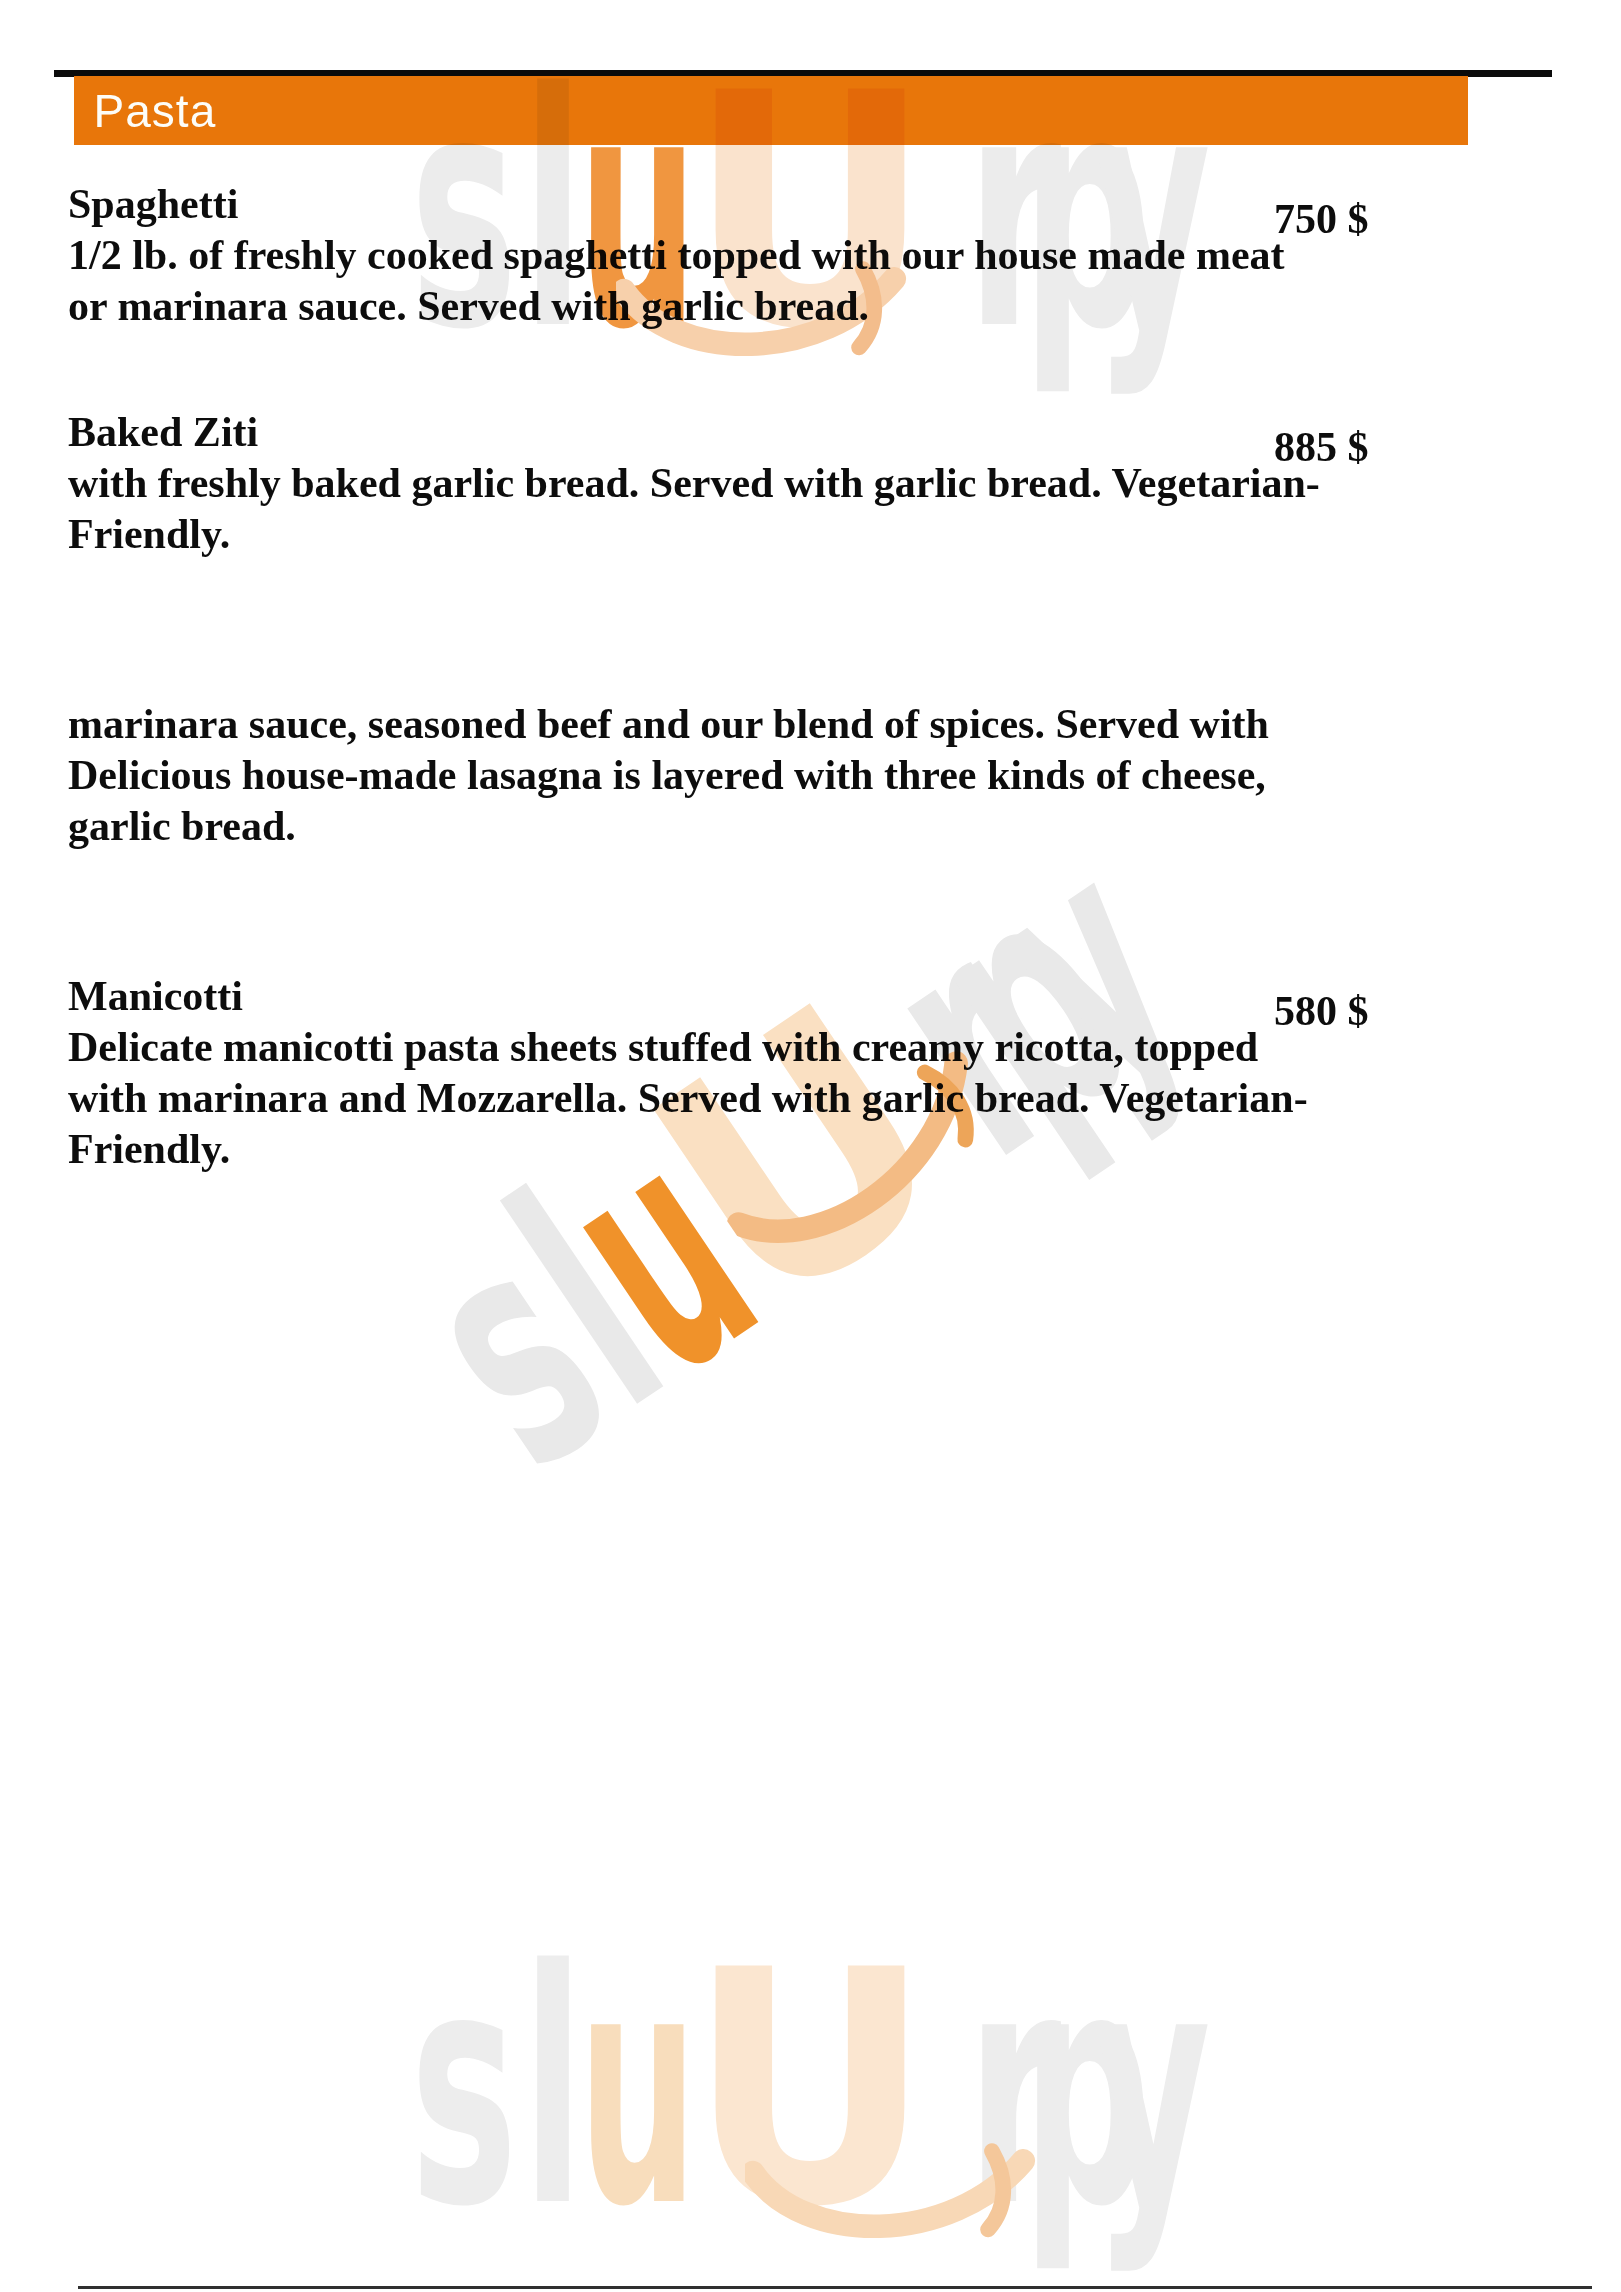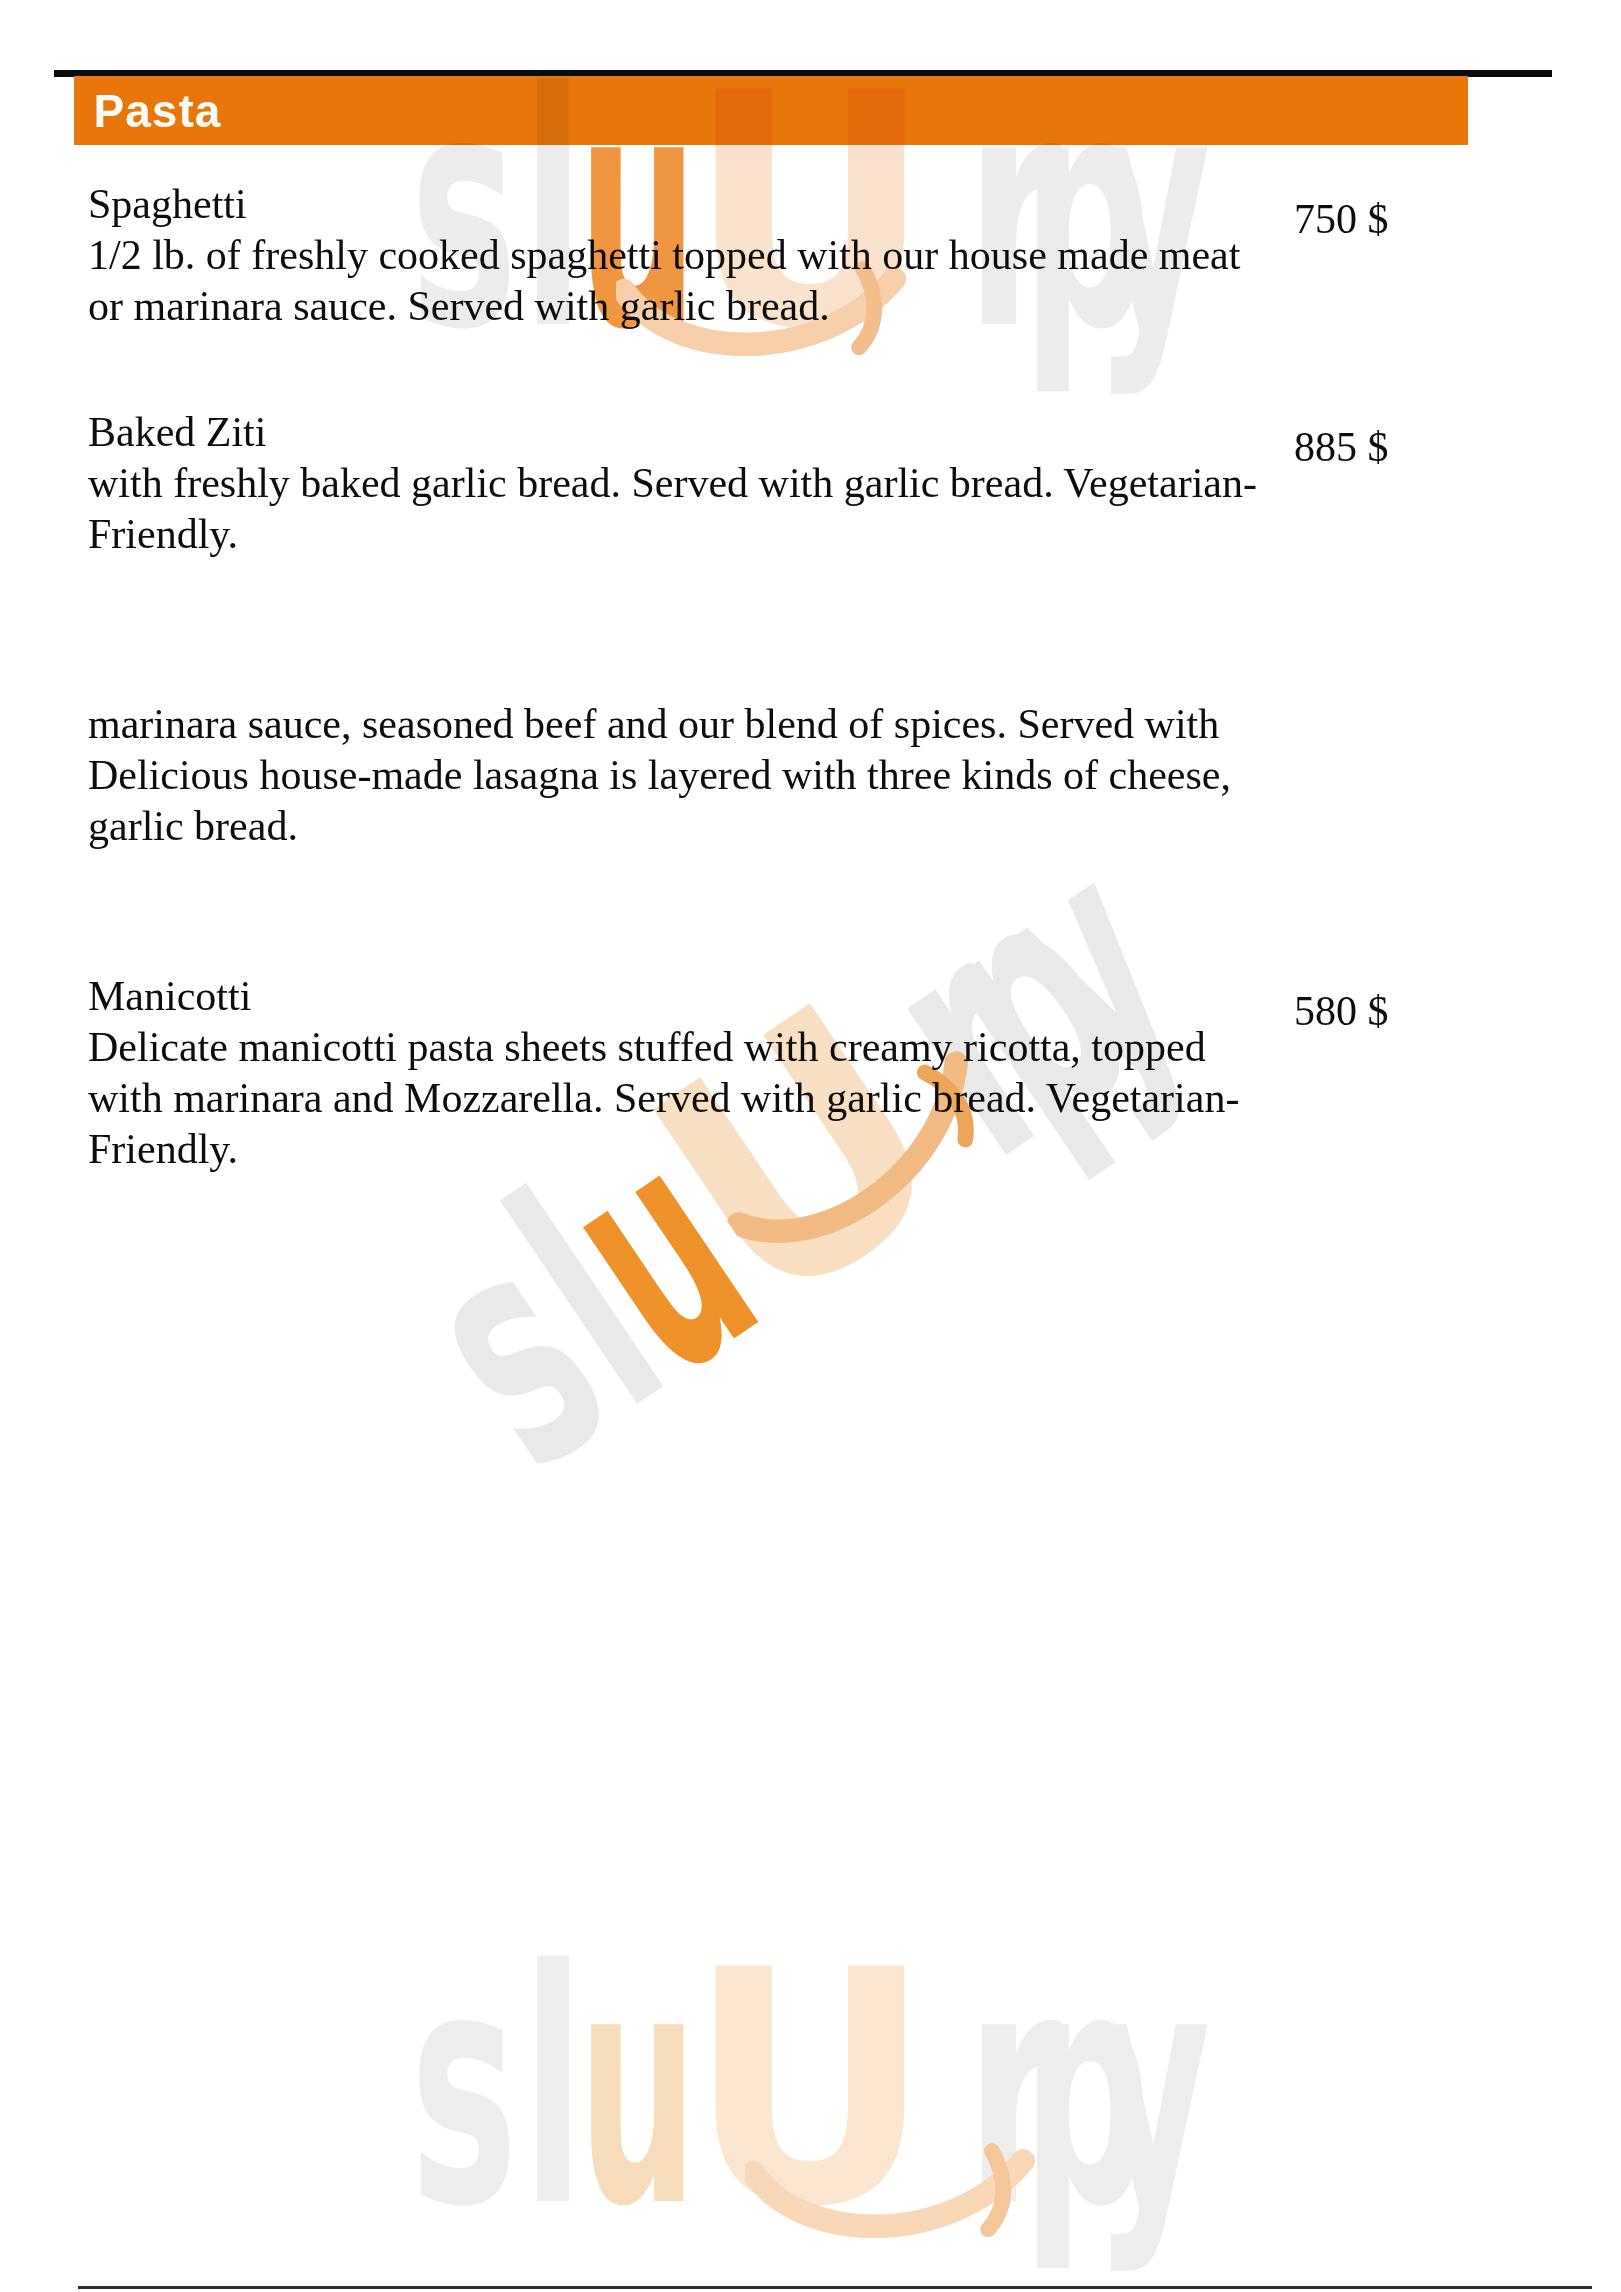--- a/index.html
+++ b/index.html
@@ -17,24 +17,24 @@
     background:var(--rule-black,#0b0b0b);
   }
   .section-bar{
     position:absolute;left:74px;top:76px;width:1394px;height:69px;
     background:var(--accent-orange,#e8760a);
     display:flex;align-items:center;
     box-sizing:border-box;padding-left:19.6px;
   }
   .section-bar .section-title{
     font-family:"Liberation Sans", sans-serif;
-    font-size:46px;line-height:46px;color:#fdfdf8;letter-spacing:1px;font-weight:bold;
+    font-size:46px;line-height:46px;color:#fdfdf8;letter-spacing:1px;
   }
   
-  .menu-item{position:absolute;left:88px;width:1402px;}
+  .menu-item{position:absolute;left:68px;width:1402px;font-weight:bold;}
   .item-line{font-size:42px;line-height:51px;white-space:nowrap;}
   .item-head{position:relative;}
   .item-price{position:absolute;left:1206px;top:0;margin-top:15px;}
   
   .bottom-rule{
     position:absolute;left:78px;top:2286px;width:1514px;height:2.9px;
     background:var(--bottom-rule,#303030);
   }
   
   .wm-layer{

